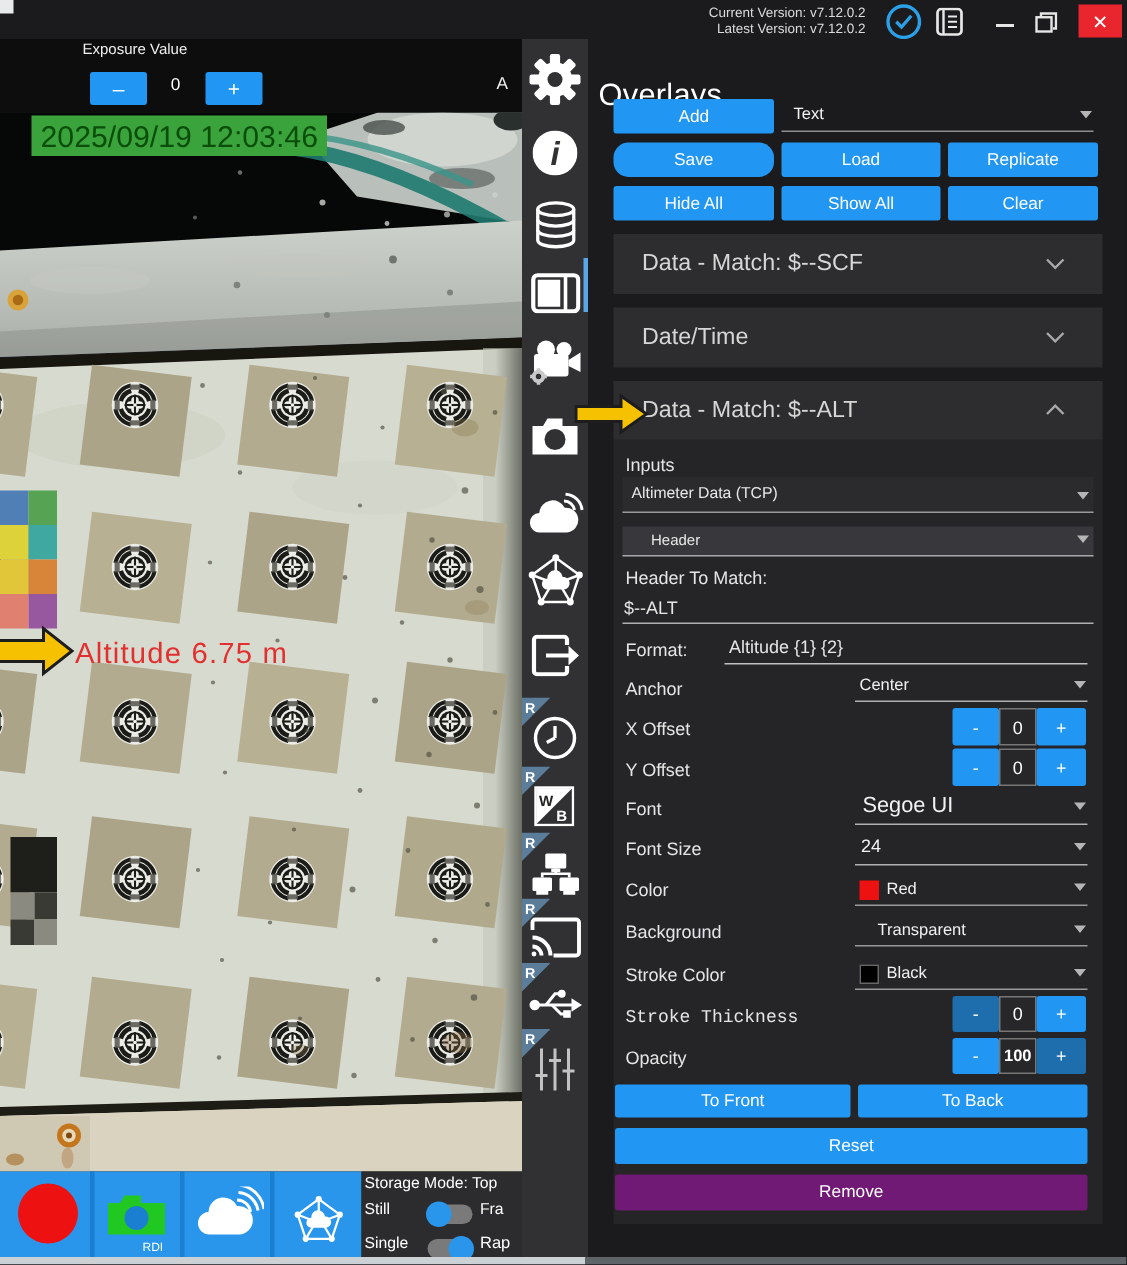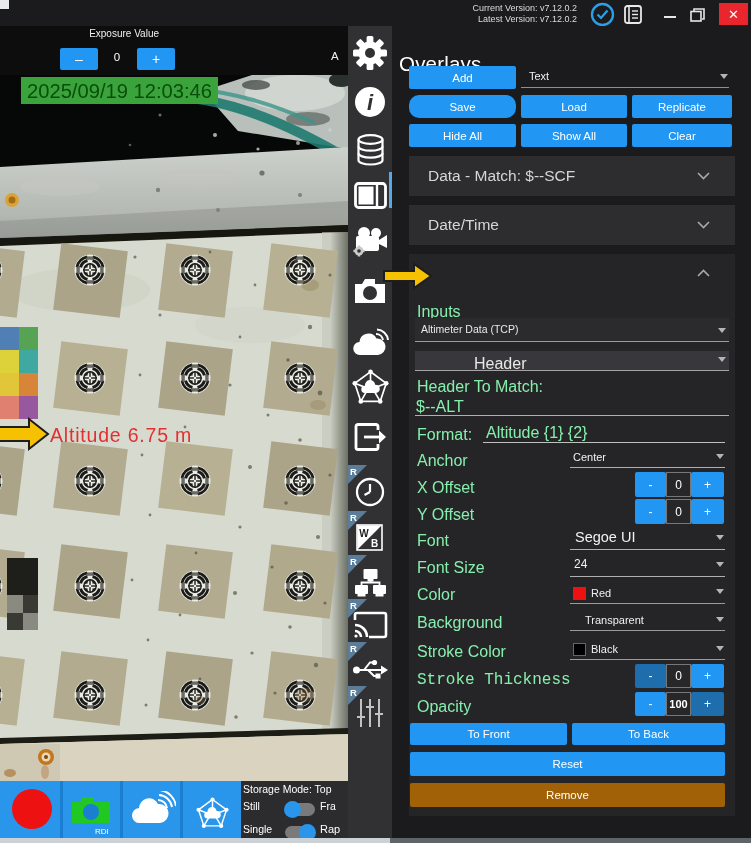--- a/index.html
+++ b/index.html
@@ -1,19 +1,19 @@
 <!DOCTYPE html>
 <html><head><meta charset="utf-8">
 <style>
 *{margin:0;padding:0;box-sizing:border-box;font-family:"Liberation Sans",sans-serif;}
 html,body{width:751px;height:843px;overflow:hidden;background:#1b1b1d;}
 .abs{position:absolute;}
 #page{position:relative;width:751px;height:843px;}
 .btn{position:absolute;background:#2196f3;color:#fff;font-size:11.5px;display:flex;align-items:center;justify-content:center;border-radius:2px;}
-.lbl{position:absolute;color:#86efac;font-size:16px;}
+.lbl{position:absolute;color:#e5e5e5;font-size:12px;}
 .ul{position:absolute;height:1px;background:#8f8f8f;}
 .caret{position:absolute;width:0;height:0;border-left:4.5px solid transparent;border-right:4.5px solid transparent;border-top:5px solid #b5b5b5;}
 .exp{position:absolute;left:409px;width:326px;background:#2d2d2f;color:#d6d6d6;font-size:15.5px;display:flex;align-items:center;padding-left:19px;}
 .spin-m{position:absolute;width:31px;height:25px;background:#2196f3;color:#fff;border-radius:2px;display:flex;align-items:center;justify-content:center;font-size:12px;}
 .spin-v{position:absolute;width:25px;height:25px;background:#272729;border:1px solid #777;color:#fff;display:flex;align-items:center;justify-content:center;font-size:12px;}
 .spin-p{position:absolute;width:33px;height:25px;background:#2196f3;color:#fff;border-radius:2px;display:flex;align-items:center;justify-content:center;font-size:12px;}
 </style></head>
 <body>
 <div id="page">
 
@@ -32,21 +32,21 @@
       <line x1="9" y1="13" x2="15" y2="13" stroke="#e8e8e8" stroke-width="1.4"></line>
     </svg>
 <div class="abs" style="left:664px;top:16px;width:12px;height:2px;background:#e6e6e6;"></div>
 <svg class="abs" style="left:690px;top:8px;" width="15" height="14" viewBox="0 0 15 14">
       <path d="M4 3 V1 H14 V11 H12" fill="none" stroke="#e6e6e6" stroke-width="1.6"></path>
       <rect x="1" y="3.5" width="10" height="9.5" fill="#1b1b1d" stroke="#e6e6e6" stroke-width="1.6"></rect>
     </svg>
 <div class="abs" style="left:719px;top:3px;width:29px;height:22px;background:#e9252e;color:#fff;font-size:13px;display:flex;align-items:center;justify-content:center;">✕</div>
 
 <div class="abs" style="left:0;top:26px;width:348px;height:49px;background:#0d0d0d;"></div>
-<div class="abs" style="left:55px;top:28px;width:104px;text-align:right;color:#f0f0f0;font-size:10px;">Exposure Value</div>
+<div class="abs" style="left:55px;top:28px;width:104px;text-align:left;color:#f0f0f0;font-size:10px;">Exposure Value</div>
 <div class="btn" style="left:60px;top:48px;width:38px;height:22px;font-size:14px;">–</div>
 <div class="abs" style="left:104px;top:51px;width:26px;text-align:center;color:#fff;font-size:11.5px;">0</div>
 <div class="btn" style="left:137px;top:48px;width:38px;height:22px;font-size:14px;">+</div>
 <div class="abs" style="left:331px;top:50px;color:#f0f0f0;font-size:11.5px;">A</div>
 
 <svg class="abs" style="left:0;top:75px;" width="348" height="706" viewBox="0 0 348 706">
 <defs>
 <g id="fid">
 <circle cx="0" cy="0" r="15.5" fill="#ecece7"></circle>
 <g stroke="#1b1b18" fill="none">
@@ -480,31 +480,32 @@
 <div class="exp" style="top:156px;height:40px;">Data - Match: $--SCF</div>
 <svg class="abs" style="left:697px;top:172px;" width="13" height="8" viewBox="0 0 13 8">
       <path d="M1 1 L6.5 6.5 L12 1" fill="none" stroke="#a9a9a9" stroke-width="1.6"></path>
     </svg>
 <div class="exp" style="top:205px;height:40px;">Date/Time</div>
 <svg class="abs" style="left:697px;top:221px;" width="13" height="8" viewBox="0 0 13 8">
       <path d="M1 1 L6.5 6.5 L12 1" fill="none" stroke="#a9a9a9" stroke-width="1.6"></path>
     </svg>
 
 <div class="abs" style="left:409px;top:254px;width:326px;height:562px;background:#252528;"></div>
+<div class="exp" style="top:254px;height:39px;background:#2d2d2f;">Data - Match: $--ALT</div>
 <svg class="abs" style="left:697px;top:269px;" width="13" height="8" viewBox="0 0 13 8">
       <path d="M1 7 L6.5 1.5 L12 7" fill="none" stroke="#a9a9a9" stroke-width="1.6"></path>
     </svg>
 
 <div class="lbl" style="left:417px;top:303px;">Inputs</div>
 <div class="abs" style="left:415px;top:318px;width:314px;height:24px;background:#2b2b2e;"></div>
 <div class="abs" style="left:421px;top:323px;color:#e8e8e8;font-size:10.5px;">Altimeter Data (TCP)</div>
 <div class="ul" style="left:415px;top:341px;width:314px;background:#9a9a9a;"></div>
 <div class="caret" style="left:718px;top:328px;"></div>
 <div class="abs" style="left:415px;top:351px;width:314px;height:20px;background:#38383c;"></div>
-<div class="abs" style="left:446px;top:355px;color:#e8e8e8;font-size:16px;padding-left:28px;">Header</div>
+<div class="abs" style="left:406px;top:355px;color:#e8e8e8;font-size:10px;padding-left:28px;">Header</div>
 <div class="ul" style="left:415px;top:370px;width:314px;background:#a5a5a5;"></div>
 <div class="caret" style="left:718px;top:357px;"></div>
 <div class="lbl" style="left:417px;top:378px;">Header To Match:</div>
 <div class="lbl" style="left:416px;top:398px;">$--ALT</div>
 <div class="ul" style="left:415px;top:415px;width:314px;background:#b0b0b0;"></div>
 <div class="lbl" style="left:417px;top:426px;">Format:</div>
 <div class="lbl" style="left:486px;top:424px;">Altitude {1} {2}</div>
 <div class="ul" style="left:483px;top:442px;width:242px;background:#c0c0c0;"></div>
 <div class="lbl" style="left:417px;top:452px;">Anchor</div>
 <div class="abs" style="left:573px;top:451px;color:#f0f0f0;font-size:11px;">Center</div>
@@ -544,21 +545,21 @@
 <div class="spin-m" style="left:635px;top:664px;height:24px;background:#1e6eae;">-</div>
 <div class="spin-v" style="left:666px;top:664px;height:24px;">0</div>
 <div class="spin-p" style="left:691px;top:664px;height:24px;">+</div>
 <div class="lbl" style="left:417px;top:698px;">Opacity</div>
 <div class="spin-m" style="left:635px;top:692px;height:24px;">-</div>
 <div class="spin-v" style="left:666px;top:692px;height:24px;font-size:11px;font-weight:bold;">100</div>
 <div class="spin-p" style="left:691px;top:692px;height:24px;background:#1e6eae;">+</div>
 <div class="btn" style="left:410px;top:723px;width:157px;height:22px;">To Front</div>
 <div class="btn" style="left:572px;top:723px;width:153px;height:22px;">To Back</div>
 <div class="btn" style="left:410px;top:752px;width:315px;height:24px;">Reset</div>
-<div class="btn" style="left:410px;top:783px;width:315px;height:24px;background:#a16207;">Remove</div>
+<div class="btn" style="left:410px;top:783px;width:315px;height:24px;background:#701a75;">Remove</div>
 
 <svg class="abs" style="left:383px;top:261px;" width="50" height="30" viewBox="0 0 50 30">
       <path d="M1 10 L31 10 L31 3 L48 15 L31 27 L31 20 L1 20 Z" fill="#f6c100" stroke="#1d1d1d" stroke-width="2"></path>
     </svg>
 
 <div class="abs" style="left:0;top:838px;width:390px;height:5px;background:#ccd1d5;"></div>
 <div class="abs" style="left:390px;top:838px;width:361px;height:5px;background:#5f6468;"></div>
 
 </div>
 </body></html>

